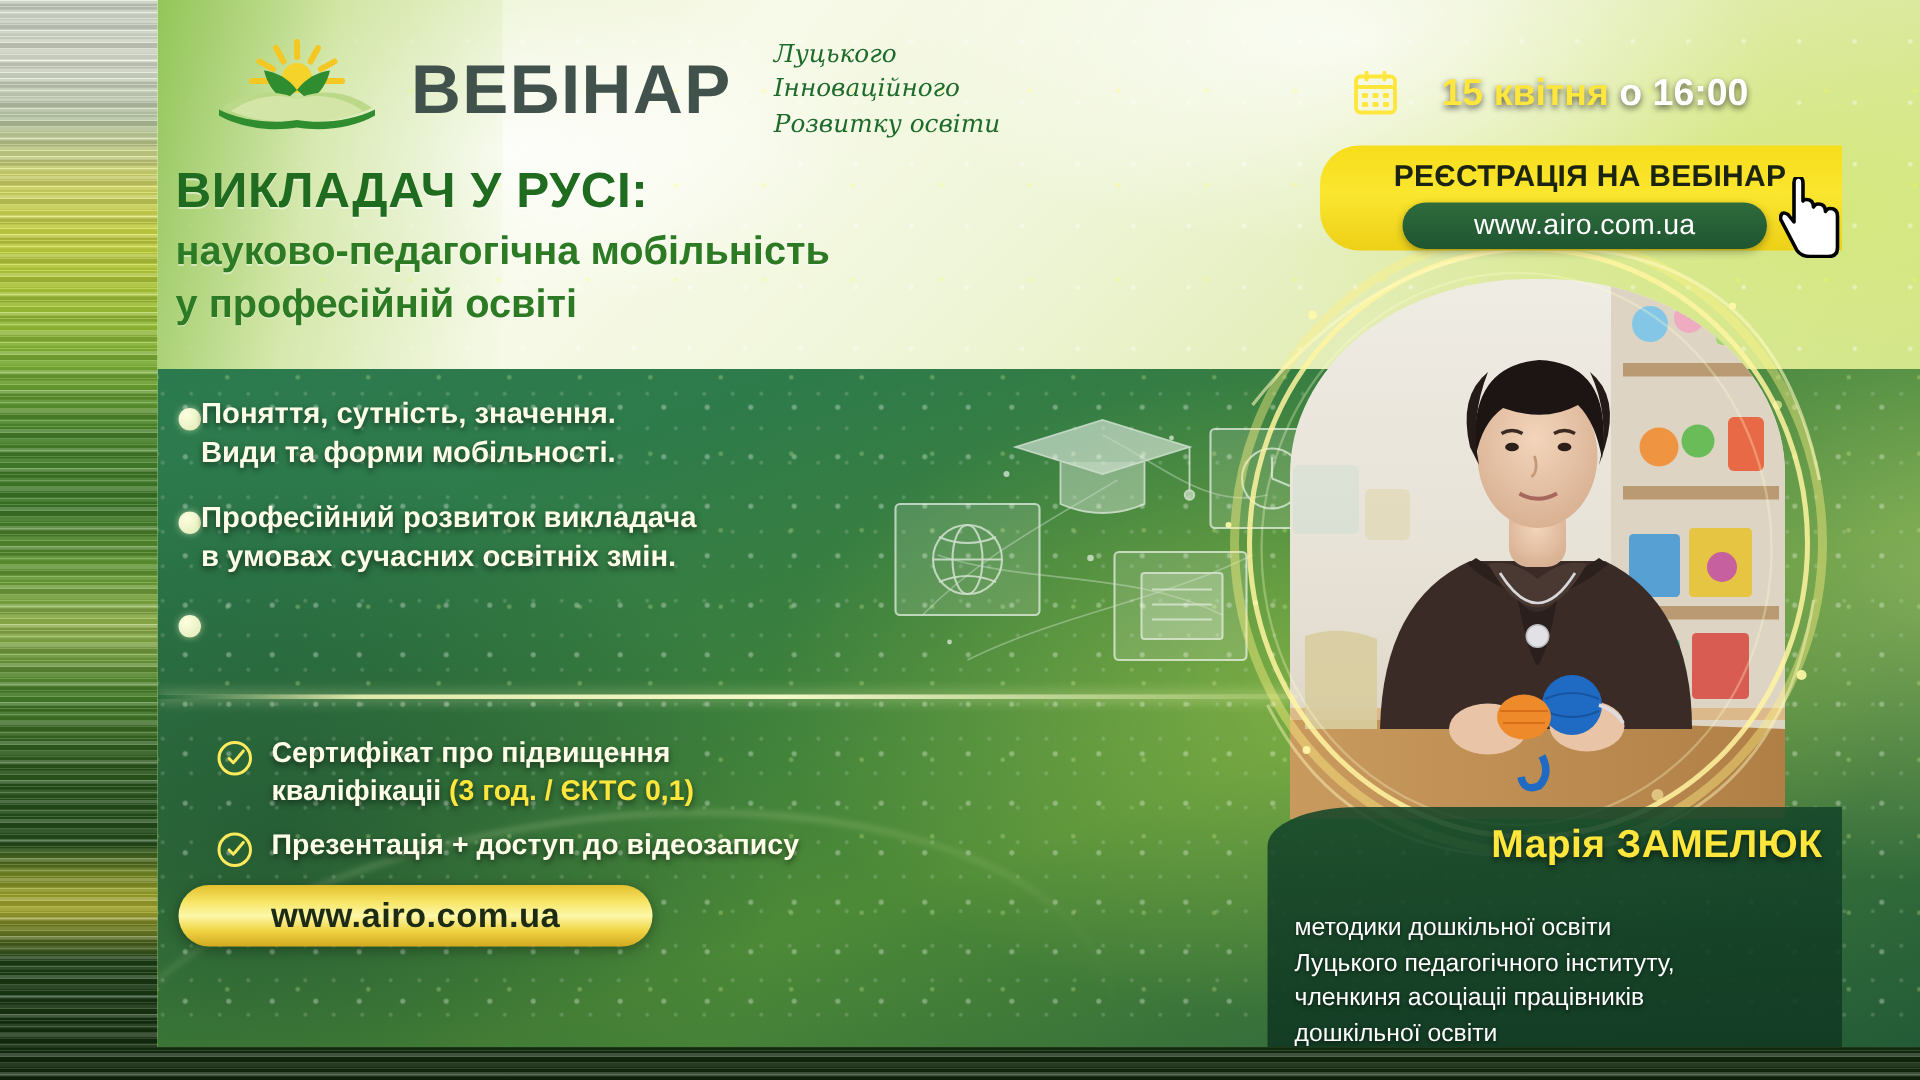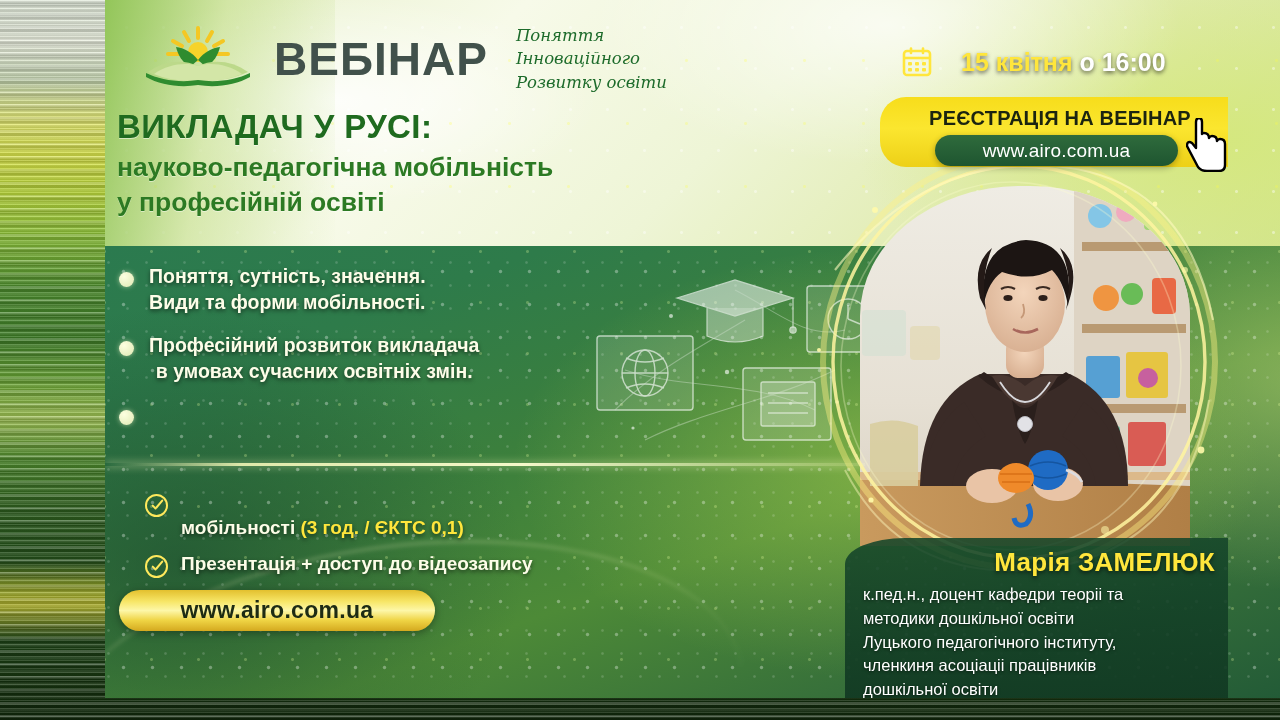--- a/index.html
+++ b/index.html
@@ -110,21 +110,21 @@
     text-shadow:0 1px 0 rgba(255,255,255,.5);
   }
   .title-sub{
     position:absolute;left:12px;top:150px;z-index:7;
     font-size:26.5px;font-weight:bold;color:#2c7a23;line-height:1.32;
     text-shadow:0 1px 0 rgba(255,255,255,.45);
   }
 
   
   .bullets{position:absolute;left:14px;top:264px;z-index:7;width:520px;}
-  .bullet{display:flex;gap:15px;margin-bottom:17px;text-align:center;}
+  .bullet{display:flex;margin-bottom:17px;}
   .dot{
     flex:0 0 auto;width:15px;height:15px;border-radius:50%;margin-top:8px;
     background:radial-gradient(circle at 35% 30%, #fdffe0, #dfe9b4);
     box-shadow:0 0 5px rgba(255,255,210,.55);
   }
   .bullet-text{
     font-size:19.5px;font-weight:bold;color:#fdfde8;line-height:1.33;
     text-shadow:0 2px 4px rgba(0,0,0,.55);
   }
 
@@ -260,21 +260,21 @@
         <path d="M58 44 C44 37 24 38 8 50 C24 57 42 60 58 58 Z" fill="#bcd98a"></path>
         <path d="M58 44 C72 37 92 38 108 50 C92 57 74 60 58 58 Z" fill="#bcd98a"></path>
         <path d="M58 44 C46 40 28 42 14 52 C28 58 44 60 58 58 Z" fill="#d8e8ae" opacity=".8"></path>
         <path d="M58 44 C70 40 88 42 102 52 C88 58 72 60 58 58 Z" fill="#d8e8ae" opacity=".8"></path>
         <path d="M58 58 C40 61 20 58 6 51 L6 55 C20 63 40 66 58 63 Z" fill="#2f8c2f"></path>
         <path d="M58 58 C76 61 96 58 110 51 L110 55 C96 63 76 66 58 63 Z" fill="#2f8c2f"></path>
       </svg>
     </span>
     <span class="brand-webinar">ВЕБІНАР</span>
     <span class="academy">
-      <span>Поняття</span><br>
+      <span>Луцького</span><br>
       <span>Інноваційного</span><br>
       <span>Розвитку освіти</span>
     </span>
   </div>
 
   <div class="title-main">ВИКЛАДАЧ У РУСІ:</div>
   <div class="title-sub">
     <span>науково-педагогічна мобільність</span><br>
     <span>у професійній освіті</span>
   </div>
@@ -348,22 +348,22 @@
       <span class="dot"></span>
     </div>
   </div>
 
   <div class="divider"></div>
 
   <div class="checks">
     <div class="check-row">
       <span class="check-ico"></span>
       <span class="check-text">
-        <br>
-        <span>мобільності </span><span class="hl">(3 год. / ЄКТС 0,1)</span>
+        <span>Сертифікат про підвищення</span><br>
+        <span>кваліфікаціі </span><span class="hl">(3 год. / ЄКТС 0,1)</span>
       </span>
     </div>
     <div class="check-row">
       <span class="check-ico"></span>
       <span class="check-text">
         <span>Презентація + доступ до відеозапису</span>
       </span>
     </div>
   </div>
 
@@ -510,21 +510,21 @@
           <circle cx="14" cy="200" r="2"></circle>
         <circle cx="300" cy="380" r="4" opacity=".6"></circle>
           <circle cx="380" cy="120" r="3" opacity=".7"></circle>
       </g>
     </svg>
   </span>
 
   <div class="speaker-panel"></div>
   <div class="speaker-name">Марія ЗАМЕЛЮК</div>
   <div class="speaker-bio">
-    <span>к.пед.н., доцент кафедри теоріі та</span><br>
+    <br>
     <span>методики дошкільної освіти</span><br>
     <span>Луцького педагогічного інституту,</span><br>
     <span>членкиня асоціаціі працівників</span><br>
     <span>дошкільної освіти</span>
   </div>
 
   <div class="reg-band"></div>
   <div class="reg-label">РЕЄСТРАЦІЯ НА ВЕБІНАР</div>
   <div class="reg-url">
     <span>www.airo.com.ua</span>

